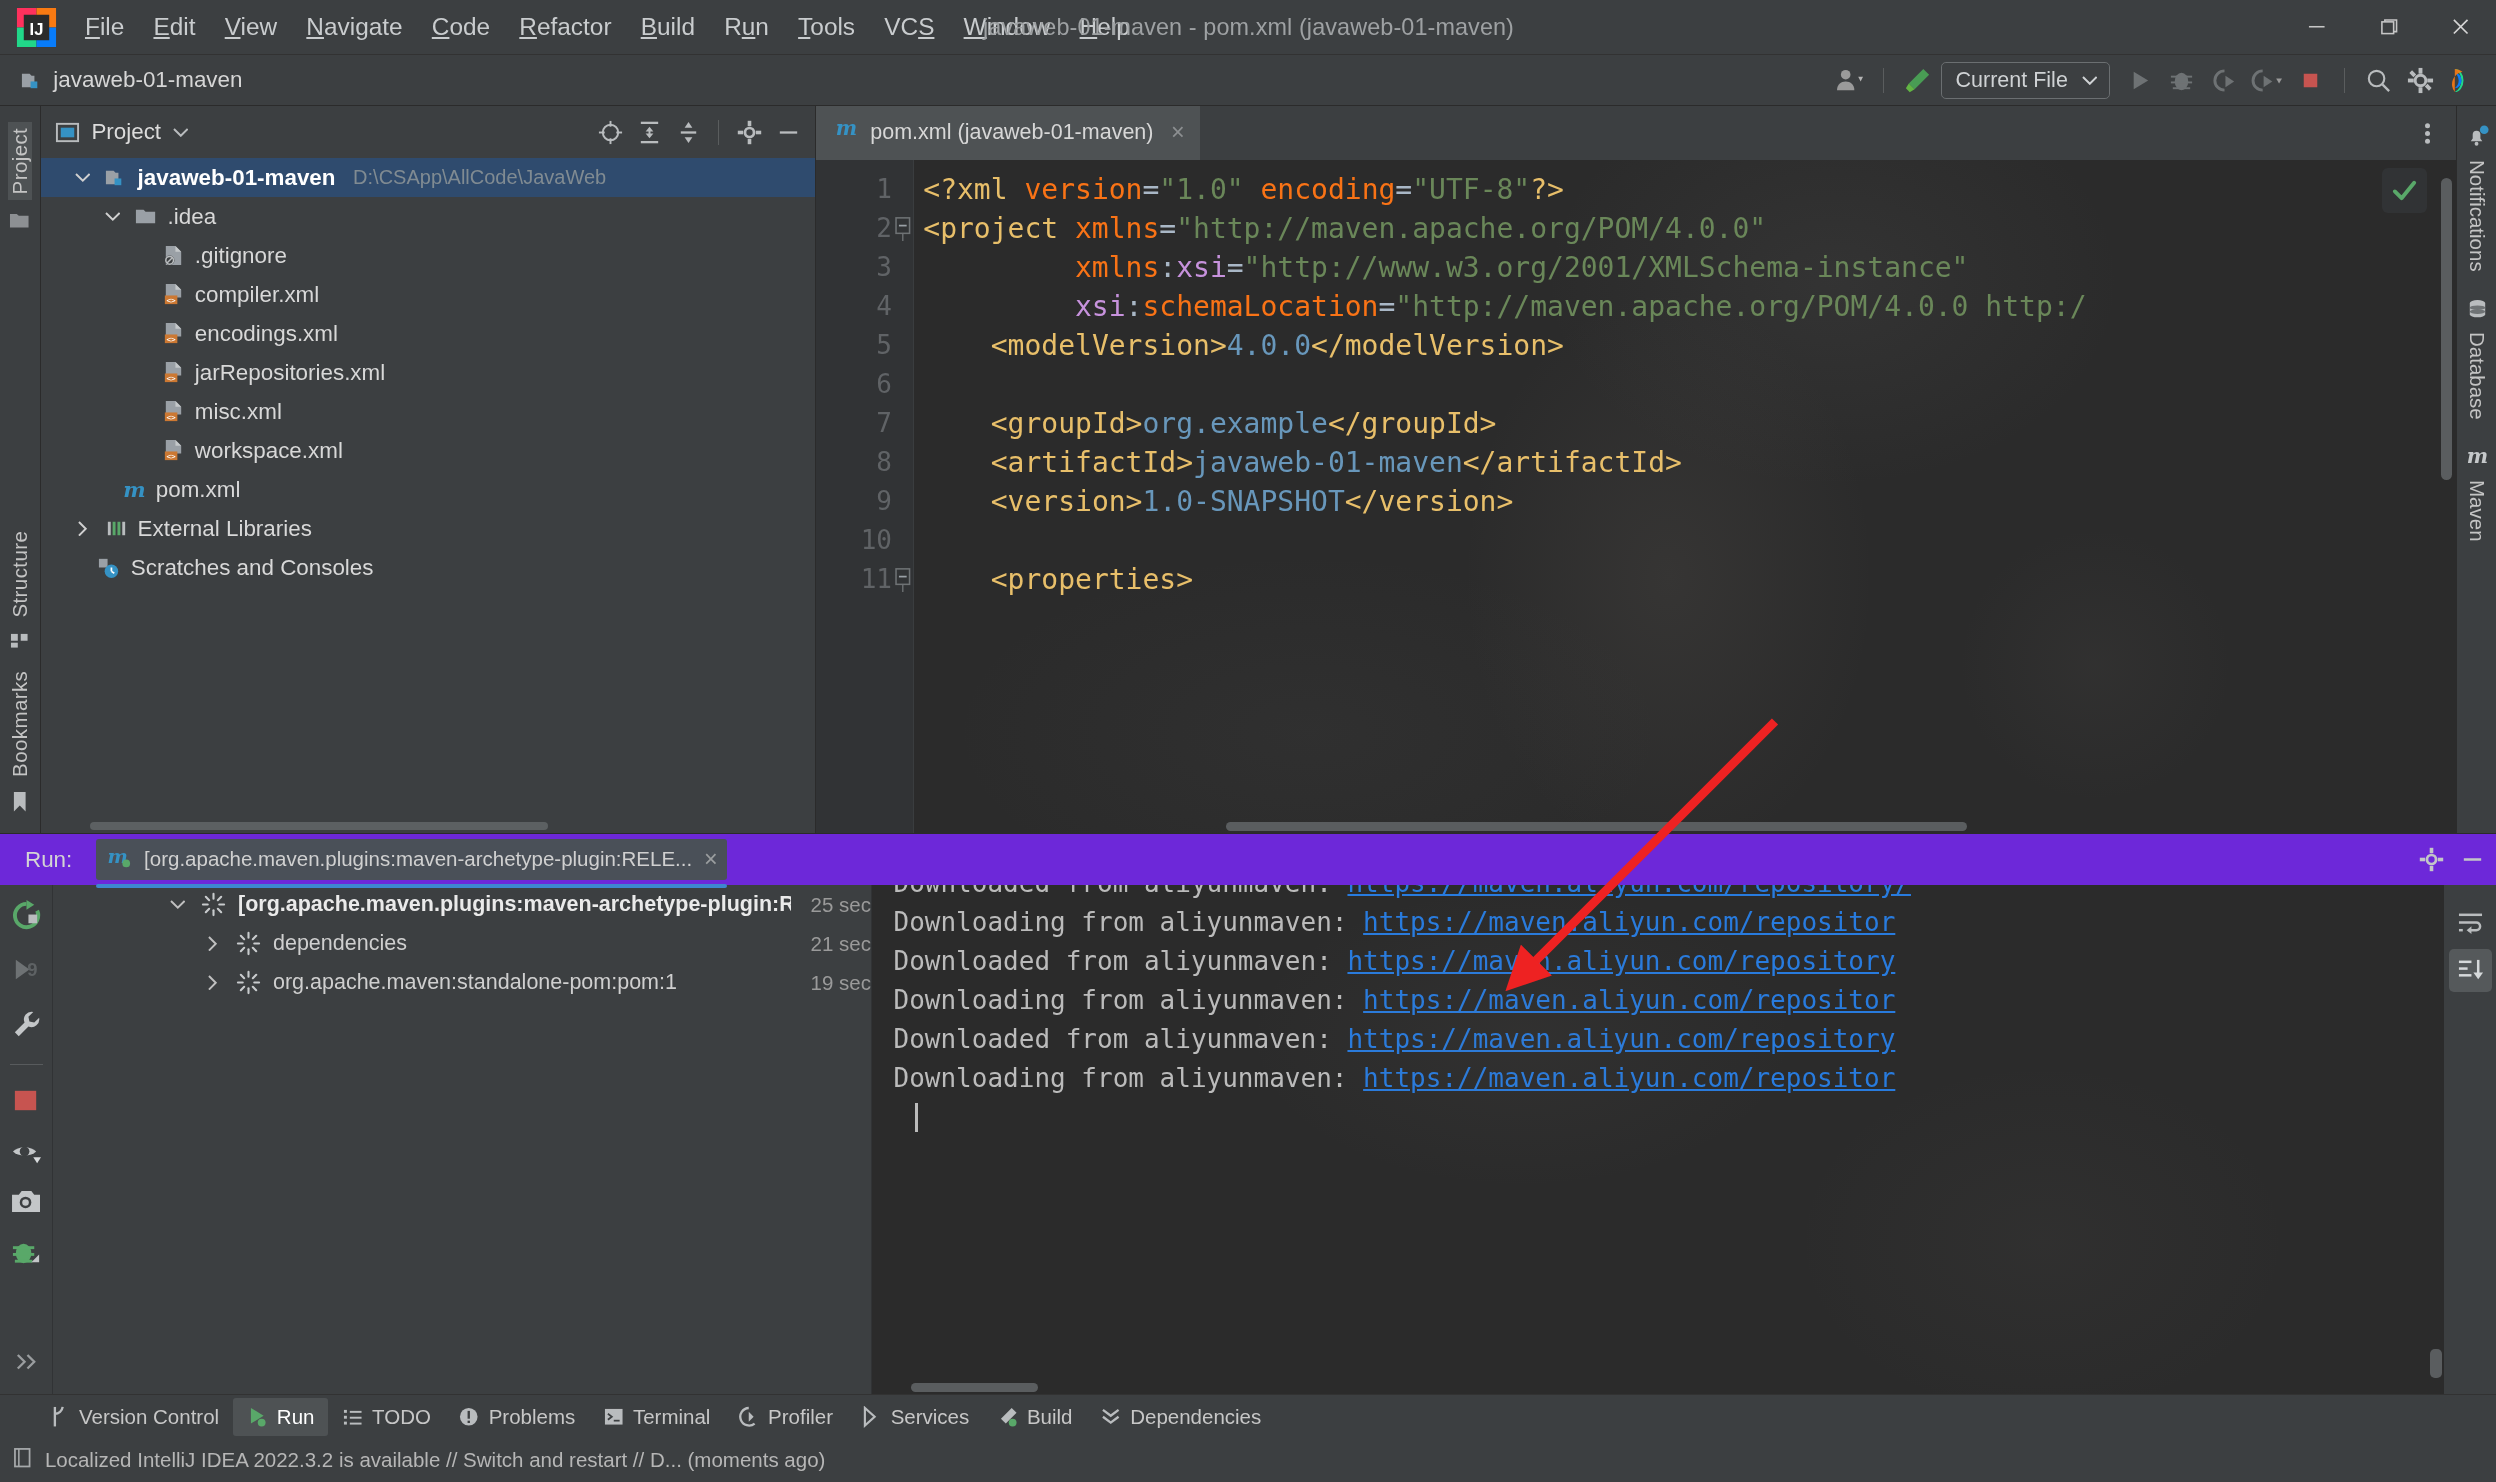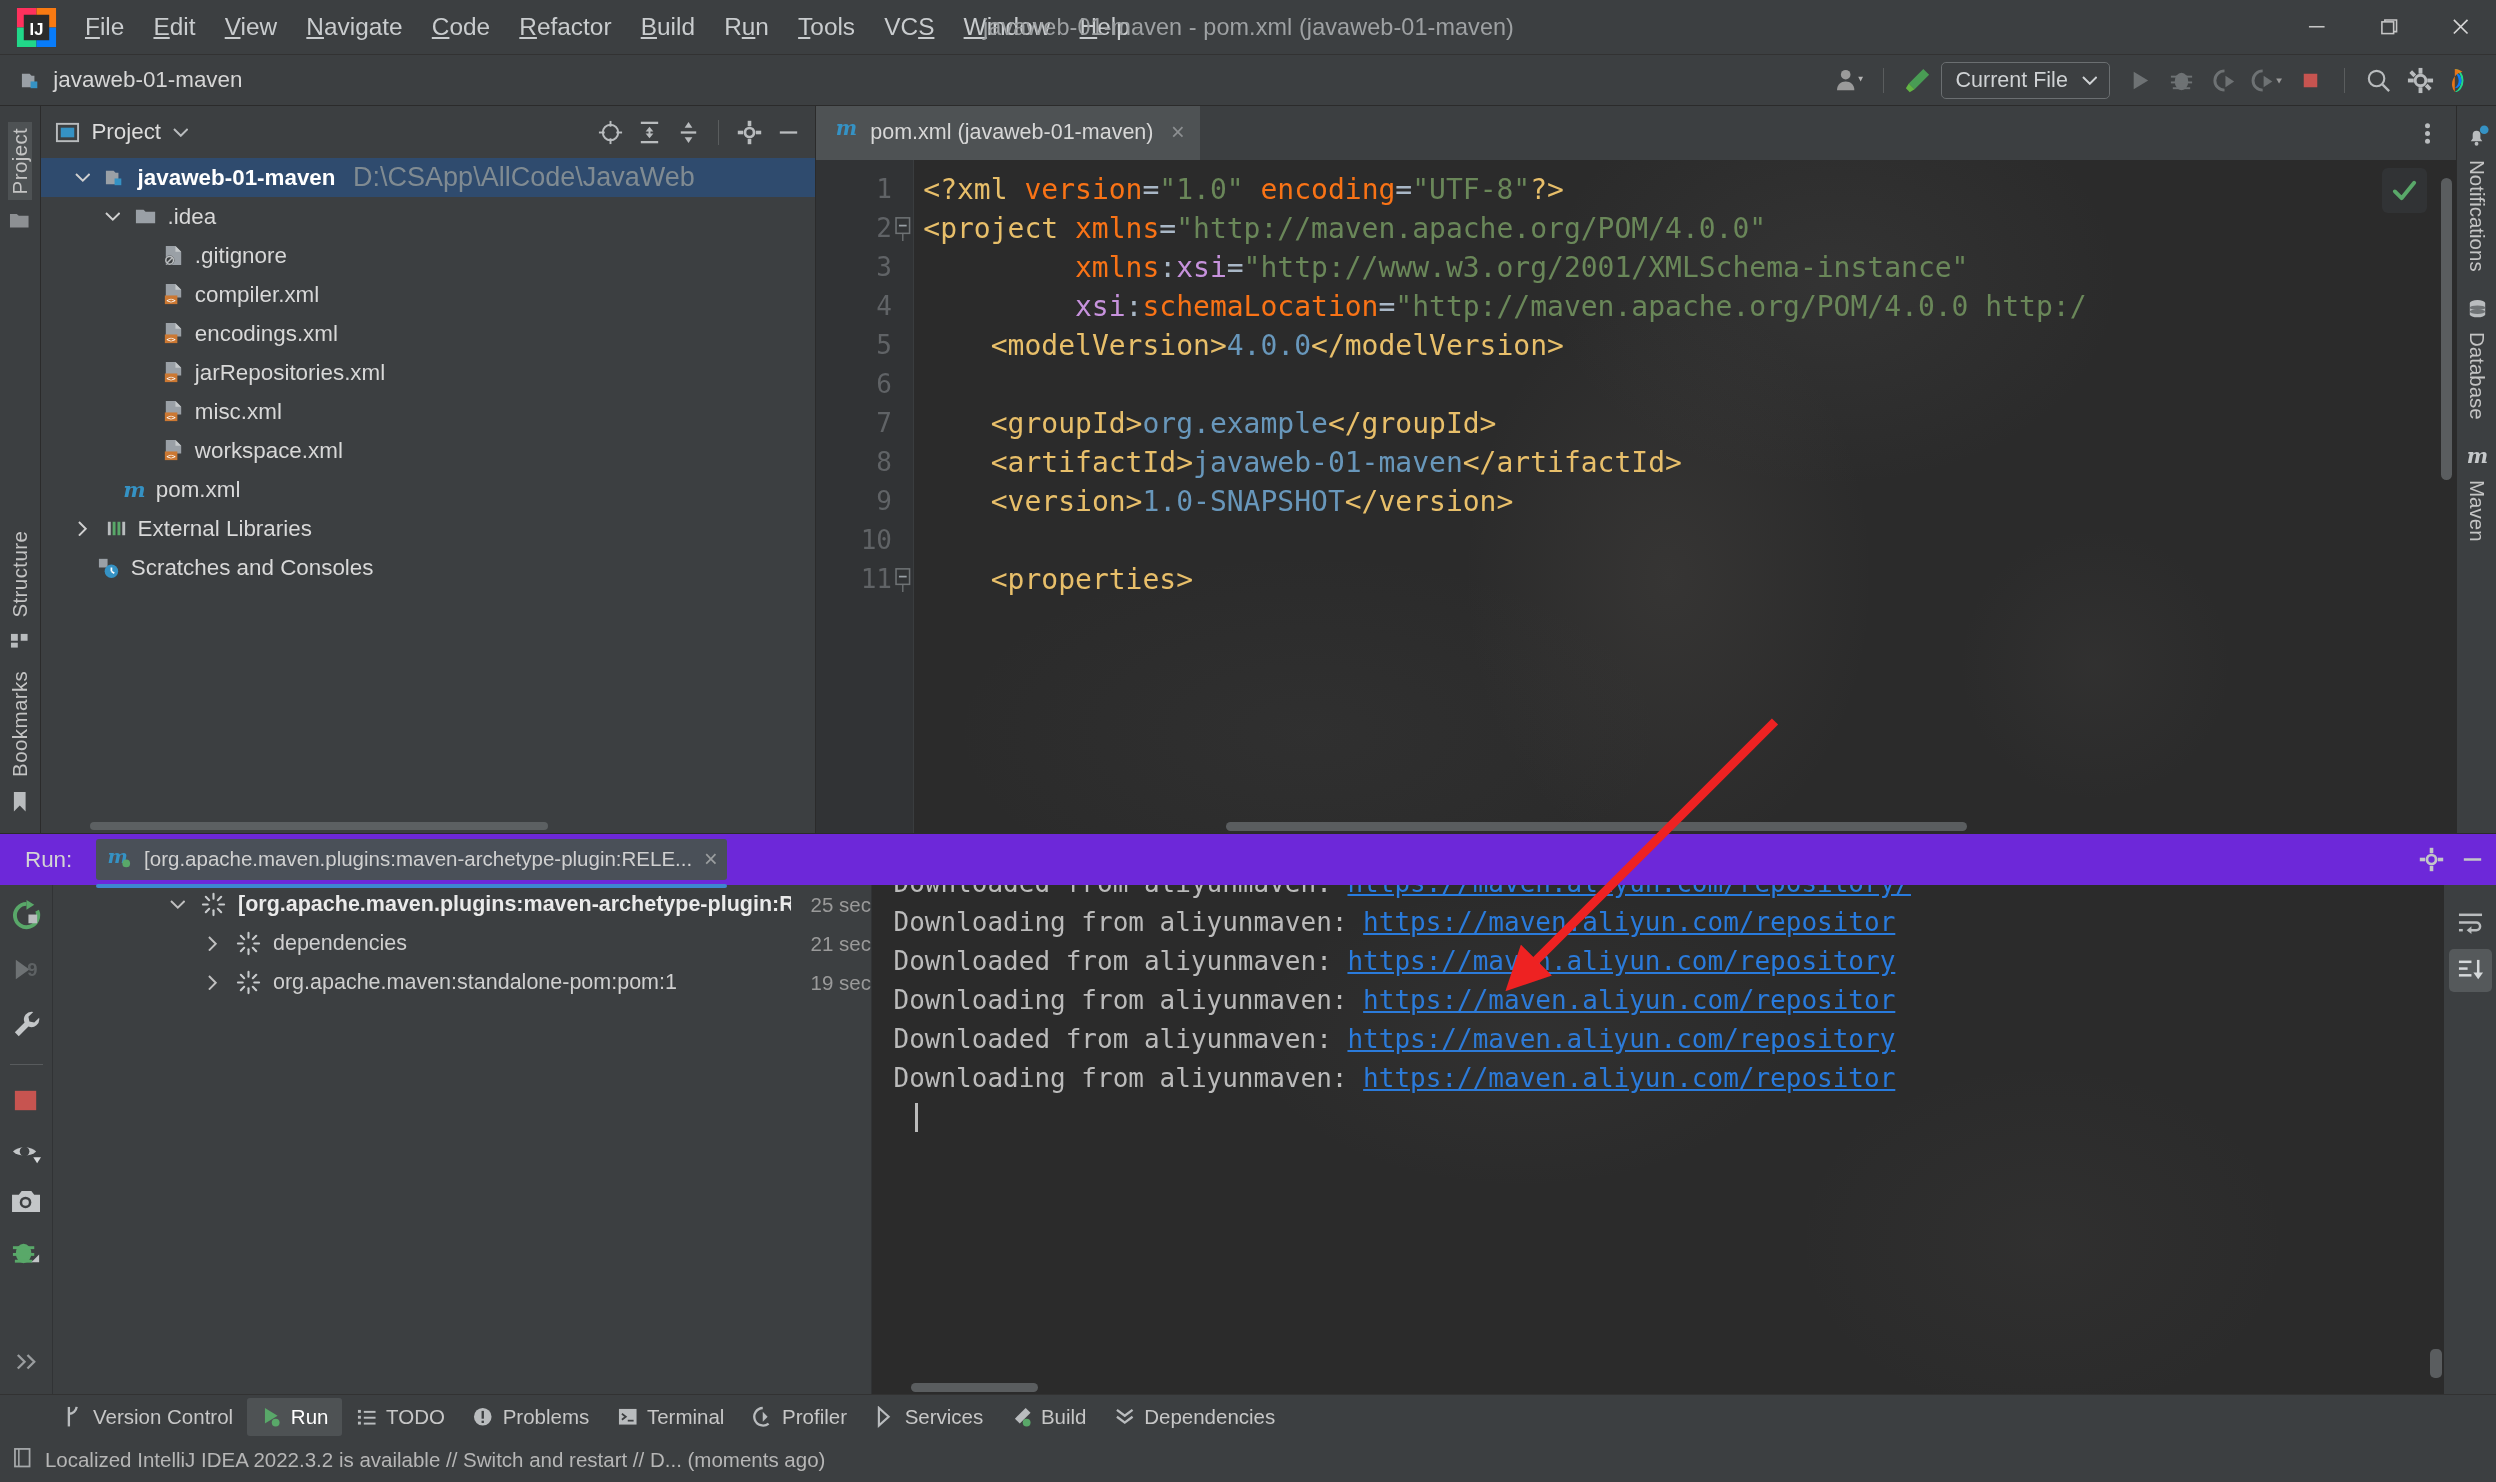--- a/index.html
+++ b/index.html
@@ -67,21 +67,21 @@
   .pw-title{ display:flex; align-items:center; gap:11.7px; font-size:22.4px; color:#dcdcdc; }
   .pw-head-icons{ margin-left:auto; display:flex; align-items:center; gap:2px; }
   .pwi{ width:37px; height:37px; display:flex; align-items:center; justify-content:center; border-radius:3.9px; }
   .pw-tree{ flex:1; overflow:hidden; background:#3c3f41; position:relative; font-size:22.4px; }
   .trow{ height:39px; display:flex; align-items:center; gap:7.8px; padding-right:5.9px; white-space:nowrap; }
   .trow.sel{ background:#2f4b6e; }
   .trow .arrow{ width:25px; display:flex; justify-content:center; align-items:center; flex:none; }
   .trow .ico{ width:27px; display:flex; justify-content:center; align-items:center; flex:none; }
   .tname{ color:#d8d8d8; }
   .tname.b{ font-weight:bold; color:#ffffff; }
-  .tpath{ color:#808b92; font-size:27px; margin-left:9.8px; }
+  .tpath{ color:#808b92; font-size:20px; margin-left:9.8px; }
   .pw-hscroll{ height:13.7px; flex:none; position:relative; }
   .pw-hscroll .thumb{ position:absolute; left:49px; top:2.9px; height:7.8px; width:458px; background:#5c6062; border-radius:3.9px; }
 
   
   .editor-col{ flex:1; min-width:0; display:flex; flex-direction:column; background:#2b2b2b; }
   .tabbar{ height:54px; background:#3c3f41; display:flex; align-items:stretch; flex:none; position:relative; }
   .tab{
     display:flex; align-items:center; gap:11.7px; padding:0 15.6px 0 17.6px; background:#4e5254;
     border-bottom:2.9px solid #4e5254; font-size:21.5px; color:#d7d7d7; max-width:507px;
   }
@@ -168,21 +168,21 @@
   .conline .url{ color:#287bde; text-decoration:underline; }
   .caret{ display:inline-block; width:2.9px; height:29px; background:#bbbbbb; margin-left:21.5px; }
   .rp-con-rail{ position:absolute; right:0; top:0; bottom:0; width:53px; background:#3c3f41; display:flex; flex-direction:column; align-items:center; padding-top:15.6px; gap:5.9px; }
   .crbtn{ width:43px; height:43px; display:flex; align-items:center; justify-content:center; border-radius:4.9px; }
   .crbtn.on{ background:#55595b; }
   .rp-con-hscroll{ position:absolute; left:0; right:53px; bottom:0; height:13.7px; }
   .rp-con-hscroll .thumb{ position:absolute; left:39px; top:2.9px; height:8.8px; width:127px; background:#5a5d5f; border-radius:4.9px; }
   .rp-con-vscroll{ position:absolute; right:55px; bottom:15.6px; width:11.7px; height:29px; background:#5a5d5f; border-radius:4.9px; }
 
   
-  .bottombar{ height:45px; background:#3c3f41; display:flex; align-items:center; padding-left:49px; flex:none; border-top:1px solid #323232; }
+  .bottombar{ height:45px; background:#3c3f41; display:flex; align-items:center; padding-left:35px; flex:none; border-top:1px solid #323232; }
   .bt{ display:flex; align-items:center; gap:8.8px; font-size:20.5px; color:#c7c7c7; padding:6.8px 13.7px; border-radius:2.9px; }
   .bt.active{ background:#4e5254; color:#ffffff; }
   .statusbar{ height:43px; background:#3c3f41; display:flex; align-items:center; padding:0 13.7px 0 11.7px; font-size:20.5px; color:#b6b6b6; flex:none; gap:0; }
   .sb-left{ display:flex; align-items:center; gap:11.7px; }
   .sb-right{ margin-left:auto; display:flex; align-items:center; gap:21.5px; }
   .sb-prog{ width:244px; height:7.8px; background:#5f6365; border-radius:3.9px; }
   .sb-link{ color:#3d87cf; }
   .sb-dim{ color:#8d9093; }
   .sb-x{ width:23.4px; height:23.4px; border-radius:50%; background:#5a5d5f; color:#2b2b2b; font-size:15.6px; display:flex; align-items:center; justify-content:center; }
 

